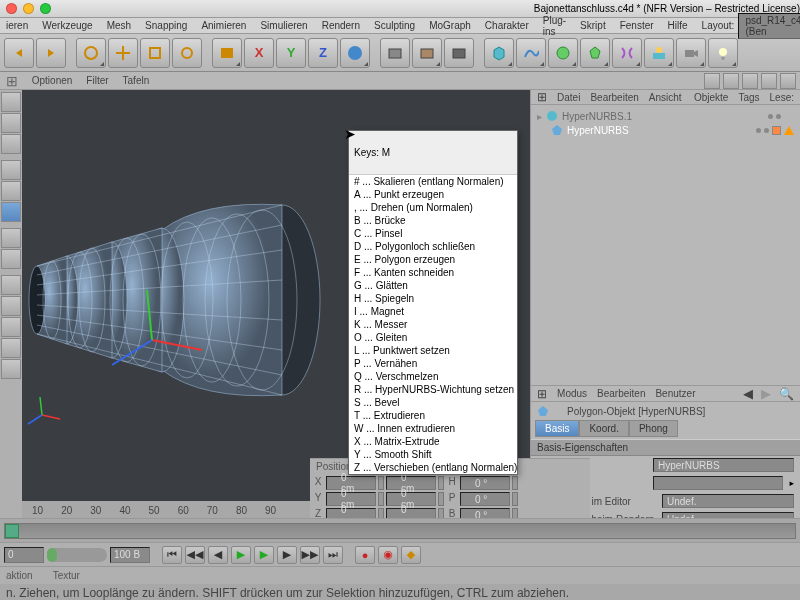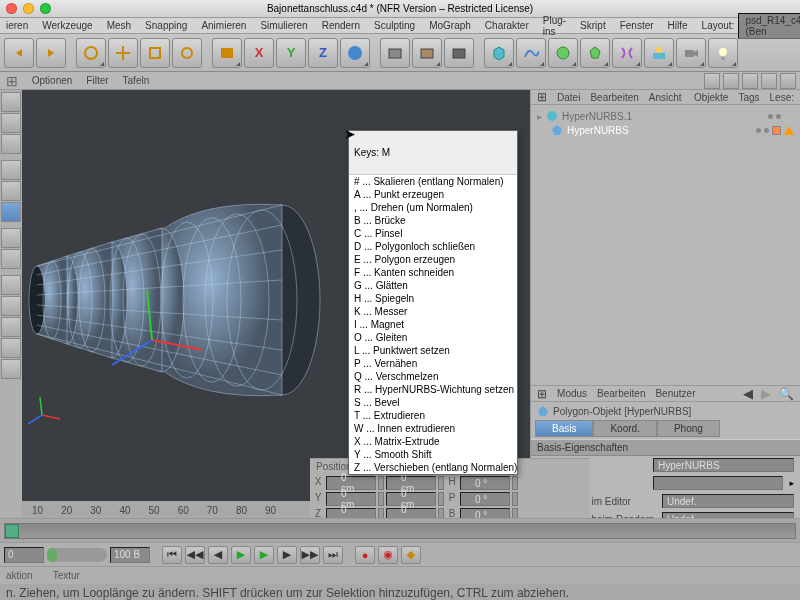--- a/index.html
+++ b/index.html
@@ -1,17 +1,17 @@
 <!DOCTYPE html>
 <html><head>
 <meta charset="utf-8">
 <style>
 *{margin:0;padding:0;box-sizing:border-box;font-family:"Lucida Grande",Arial,sans-serif;font-size:10px;user-select:none}
 body{background:#b8b8b8;width:800px;height:600px;overflow:hidden;position:relative}
-.titlebar{height:18px;background:linear-gradient(#e8e8e8,#d0d0d0);display:flex;align-items:center;justify-content:center;border-bottom:1px solid #999}
+.titlebar{height:18px;background:linear-gradient(#e8e8e8,#d0d0d0);display:flex;align-items:center;justify-content:flex-end;border-bottom:1px solid #999}
 .traffic{position:absolute;left:6px;display:flex;gap:6px}
 .traffic span{width:11px;height:11px;border-radius:50%;border:1px solid rgba(0,0,0,.2)}
 .menubar{height:16px;background:#d4d4d4;display:flex;align-items:center;gap:14px;padding-left:6px;border-bottom:1px solid #999}
 .menubar span{color:#333;cursor:default}
 .layout-right{margin-left:auto;display:flex;align-items:center;gap:4px;padding-right:4px}
 .layout-box{background:#888;color:#ddd;padding:1px 6px;border:1px inset #666}
 .toolbar{height:38px;background:linear-gradient(#c8c8c8,#b8b8b8);display:flex;align-items:center;padding-left:4px;gap:2px;border-bottom:1px solid #888}
 .tbtn{width:30px;height:30px;background:linear-gradient(#d8d8d8,#b0b0b0);border:1px solid #888;border-radius:3px;display:flex;align-items:center;justify-content:center;position:relative}
 .tbtn .tri{position:absolute;bottom:1px;right:1px;width:0;height:0;border-left:4px solid transparent;border-bottom:4px solid #555}
 .tsep{width:6px}
@@ -30,23 +30,23 @@
 .hierarchy{flex:0 0 280px;background:#b8b8b8;padding:4px 6px}
 .hrow{display:flex;align-items:center;gap:4px;padding:1px 0;color:#6a6a6a}
 .hrow.sel{color:#fff}
 .hrow .dots{margin-left:auto;display:flex;gap:3px;align-items:center}
 .hrow .dot{width:5px;height:5px;border-radius:50%;background:#888}
 .chk{width:9px;height:9px;border:1px solid #888;background:#ddd}
 .warn{width:0;height:0;border-left:5px solid transparent;border-right:5px solid transparent;border-bottom:9px solid #f90}
 .attrs{flex:1;background:#b8b8b8;border-top:1px solid #999}
 .attr-tb{height:16px;display:flex;align-items:center;gap:10px;padding:0 6px;color:#444;border-bottom:1px solid #999}
 .attr-tb .rs{margin-left:auto;display:flex;gap:8px;align-items:center}
-.attr-title{display:flex;align-items:center;gap:4px;padding:3px 6px;color:#444}
+.attr-title{display:flex;align-items:center;gap:18px;padding:3px 6px;color:#444}
 .tabs{display:flex;gap:0;padding-left:4px}
-.tab{padding:2px 16px;background:#a0a0a0;border:1px solid #888;color:#333}
+.tab{padding:2px 9px;background:#a0a0a0;border:1px solid #888;color:#333}
 .tab.active{background:linear-gradient(#7aa8d8,#5888c0);color:#fff}
 .section-hdr{background:#a0a0a0;padding:2px 6px;color:#333;border-top:1px solid #ccc;border-bottom:1px solid #888;margin-top:2px}
 .proprow{display:flex;align-items:center;padding:2px 6px;gap:6px}
 .proprow .lbl{width:110px;color:#444}
 .proprow .val{flex:1;background:#8a8a8a;color:#ddd;padding:1px 4px;border:1px inset #777;height:14px}
 .proprow .radio{width:9px;height:9px;border-radius:50%;border:1px solid #666;background:#ddd}
 .bottom{position:absolute;bottom:0;left:0;right:0}
 .timeline{height:24px;background:#a8a8a8;display:flex;align-items:center;border-top:1px solid #999}
 .tl-inner{flex:1;height:16px;background:linear-gradient(#888,#999);margin:0 4px;position:relative;border:1px solid #777}
 .tl-marker{position:absolute;left:0;top:0;width:14px;height:14px;background:#5a8;border:1px solid #385}
@@ -519,22 +519,22 @@
   <div class="popup-item"># ... Skalieren (entlang Normalen)</div>
   <div class="popup-item">A ... Punkt erzeugen</div>
   <div class="popup-item">, ... Drehen (um Normalen)</div>
   <div class="popup-item">B ... Brücke</div>
   <div class="popup-item">C ... Pinsel</div>
   <div class="popup-item">D ... Polygonloch schließen</div>
   <div class="popup-item">E ... Polygon erzeugen</div>
   <div class="popup-item">F ... Kanten schneiden</div>
   <div class="popup-item">G ... Glätten</div>
   <div class="popup-item">H ... Spiegeln</div>
+  <div class="popup-item">I ... Magnet</div>
   <div class="popup-item">K ... Messer</div>
-  <div class="popup-item">I ... Magnet</div>
   <div class="popup-item">O ... Gleiten</div>
   <div class="popup-item">L ... Punktwert setzen</div>
   <div class="popup-item">P ... Vernähen</div>
   <div class="popup-item">Q ... Verschmelzen</div>
   <div class="popup-item">R ... HyperNURBS-Wichtung setzen</div>
   <div class="popup-item">S ... Bevel</div>
   <div class="popup-item">T ... Extrudieren</div>
   <div class="popup-item">W ... Innen extrudieren</div>
   <div class="popup-item">X ... Matrix-Extrude</div>
   <div class="popup-item">Y ... Smooth Shift</div>

